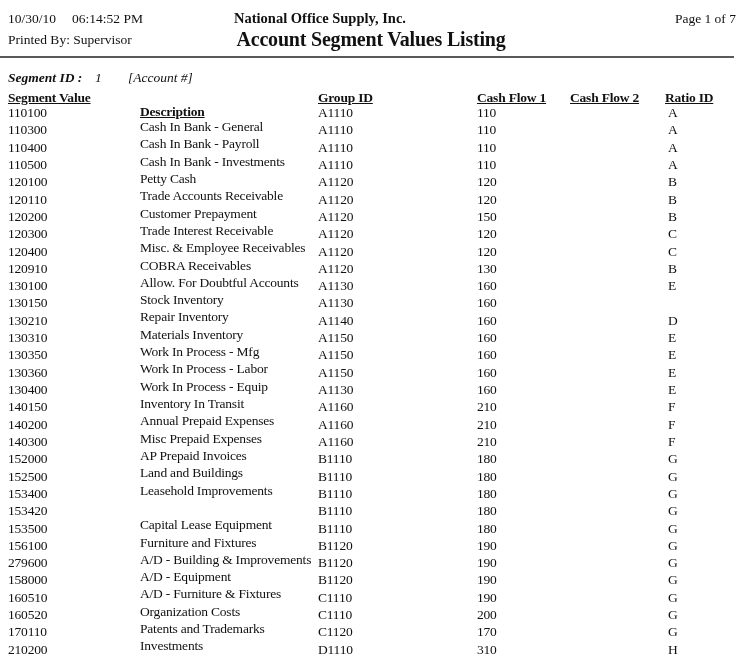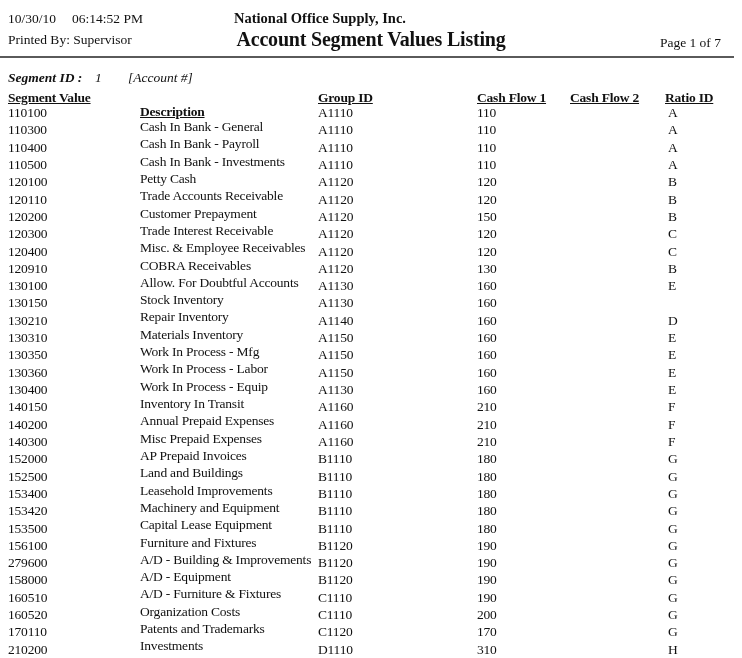--- a/index.html
+++ b/index.html
@@ -12,21 +12,21 @@
     overflow: hidden;
   }
   .page { position: absolute; inset: 0; background: #fff; padding-left: 44px; }
 
   .abs { position: absolute; white-space: nowrap; }
 
   .report-date   { left: 8px;  top: 11px; font-size: 13.5px; }
   .report-time   { left: 72px; top: 11px; font-size: 13.5px; }
   .company-name  { left: 0; top: 10px; width: 640px; text-align: center;
                    font-size: 14.5px; font-weight: bold; }
-  .page-number   { right: 21px; top: 11px; font-size: 13.5px; margin-top: 24px; }
+  .page-number   { right: 6px; top: 11px; font-size: 13.5px; }
   .printed-by    { left: 8px; top: 32px; font-size: 13.5px; }
   .report-title  { left: 0; top: 28px; width: 742px; text-align: center;
                    font-size: 20px; font-weight: bold; letter-spacing: -0.2px; }
 
   .divider { position: absolute; left: 0; top: 56px; width: 734px;
              border-top: 2px solid #5a5a5a; }
 
   .segment-line { position: absolute; left: 0; top: 70px; width: 742px;
                   height: 18px; font-size: 13.5px; font-style: italic; }
   .segment-label { left: 8px; top: 0; font-weight: bold; }
@@ -250,21 +250,20 @@
       <div class="table-row">
         <span class="cell c1">152500</span>
         <span class="cell c2">Leasehold Improvements</span>
         <span class="cell c3">B1110</span>
         <span class="cell c4">180</span>
         <span class="cell c5"></span>
         <span class="cell c6">G</span>
       </div>
       <div class="table-row">
         <span class="cell c1">153400</span>
-        <span class="cell c2">Machinery and Equipment</span>
         <span class="cell c3">B1110</span>
         <span class="cell c4">180</span>
         <span class="cell c5"></span>
         <span class="cell c6">G</span>
       </div>
       <div class="table-row">
         <span class="cell c1">153420</span>
         <span class="cell c2">Capital Lease Equipment</span>
         <span class="cell c3">B1110</span>
         <span class="cell c4">180</span>

